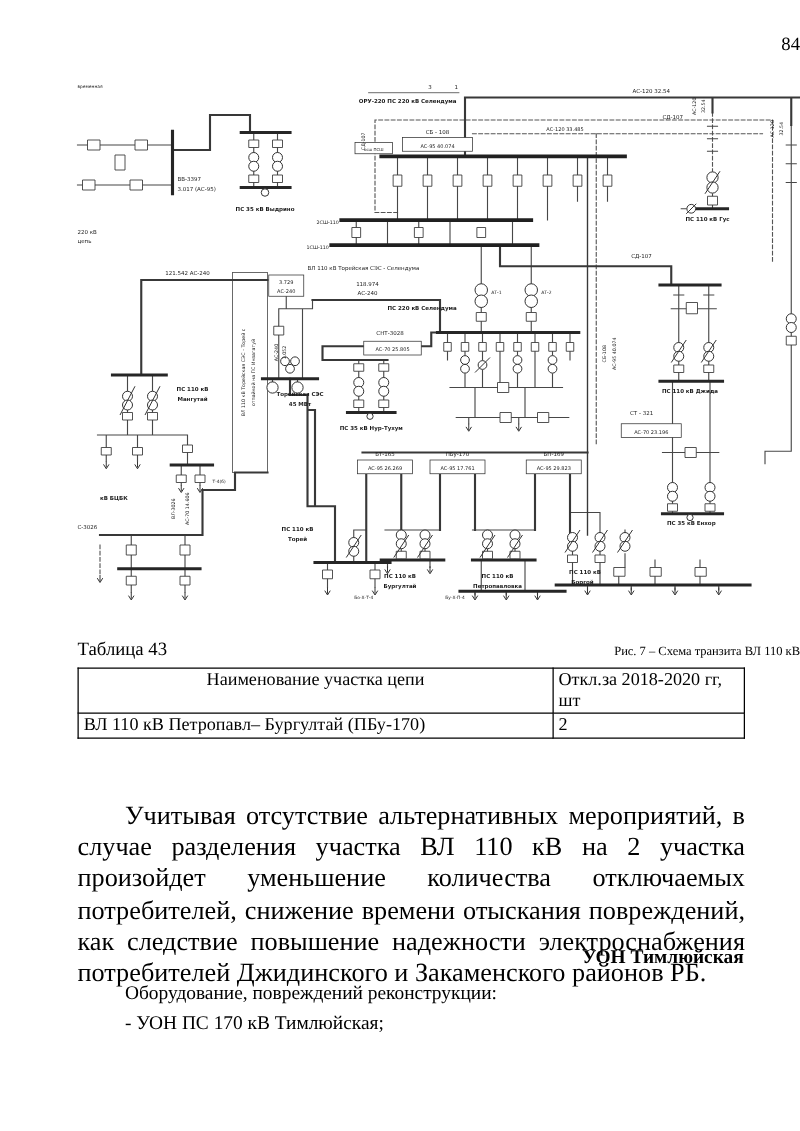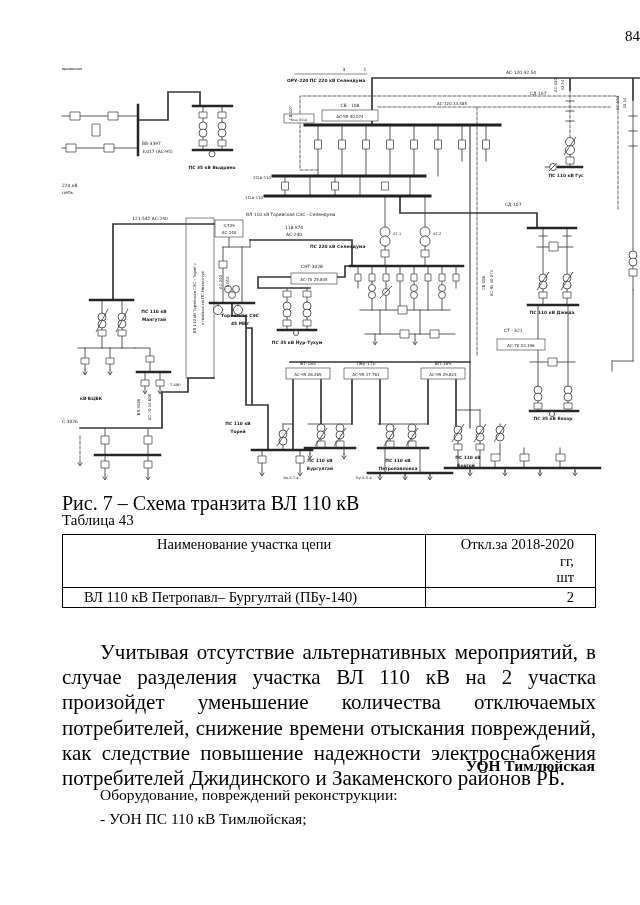--- a/index.html
+++ b/index.html
@@ -11,27 +11,27 @@
   svg text{font-family:"DejaVu Sans",sans-serif;fill:#1c1c1c}
   .ln,.md,.bus,.bush,.dsh,.tick{fill:none;stroke-linecap:square}
   .ln{stroke:#474747;stroke-width:0.9}
   .md{stroke:#383838;stroke-width:1.7}
   .bus{stroke:#262626;stroke-width:2.5}
   .bush{stroke:#202020;stroke-width:3}
   .dsh{stroke:#555;stroke-width:0.9;stroke-dasharray:3,2}
   .tick{stroke:#888;stroke-width:1}
   .rc{fill:#fff;stroke:#3a3a3a;stroke-width:0.7}
   .frame{fill:none;stroke:#555;stroke-width:0.7}
-  #caption{top:492px;left:62px;width:578px;text-align:left;font-size:20px}
+  #caption{top:516px;left:62px;width:578px;text-align:right;font-size:10px}
   #tabletitle{top:512px;left:62px;width:533px;text-align:left;font-size:15px}
   #tblwrap{top:534px;left:62px;width:534px}
   table{border-collapse:collapse;width:534px;font-size:14.5px}
-  td{border:1px solid #000;padding:1px 21px;vertical-align:top;line-height:1.15}
+  td{border:1px solid #000;padding:1px 4px;vertical-align:top;line-height:1.15}
   td.hdr{text-align:center;height:33px}
-  td.val{text-align:right;width:146px}
+  td.val{text-align:left;width:146px}
   td.nm{width:376px}
   tr.datarow td{height:16px}
   #para{top:640px;left:62px;width:534px;font-size:21px;line-height:25.2px;
         text-align:justify;text-indent:38px}
   #heading{top:757px;left:62px;width:533px;text-align:right;font-weight:bold;font-size:15.5px}
   .bodyline{left:62px;width:533px;font-size:15.5px;text-indent:38px}
   #line1{top:786px}
   #line2{top:810px}
 </style>
 </head>
@@ -297,23 +297,23 @@
 <table>
   <tbody>
         <tr>
     <td class="hdr nm">Наименование участка цепи</td>
     <td class="hdr val">
       <div>Откл.за 2018-2020 гг,</div>
       <div>шт</div>
     </td>
   </tr>
   <tr class="datarow">
-    <td class="nm">ВЛ 110 кВ Петропавл– Бургултай (ПБу-140)</td>
+    <td class="nm">ВЛ 110 кВ Петропавл– Бургултай (ПБу-170)</td>
     <td class="val">2</td>
   </tr>
 </tbody>
     </table>
 </div>
 
 <div class="abs" id="para">Учитывая отсутствие альтернативных мероприятий, в случае разделения участка ВЛ 110 кВ на 2 участка произойдет уменьшение количества отключаемых потребителей, снижение времени отыскания повреждений, как следствие повышение надежности электроснабжения потребителей Джидинского и Закаменского районов РБ.</div>
 <div class="abs" id="heading">УОН Тимлюйская</div>
 <div class="abs bodyline" id="line1">Оборудование, повреждений реконструкции:</div>
-<div class="abs bodyline" id="line2">- УОН ПС 110 кВ Тимлюйская;</div>
+<div class="abs bodyline" id="line2">- УОН ПС 170 кВ Тимлюйская;</div>
 
 </body></html>

